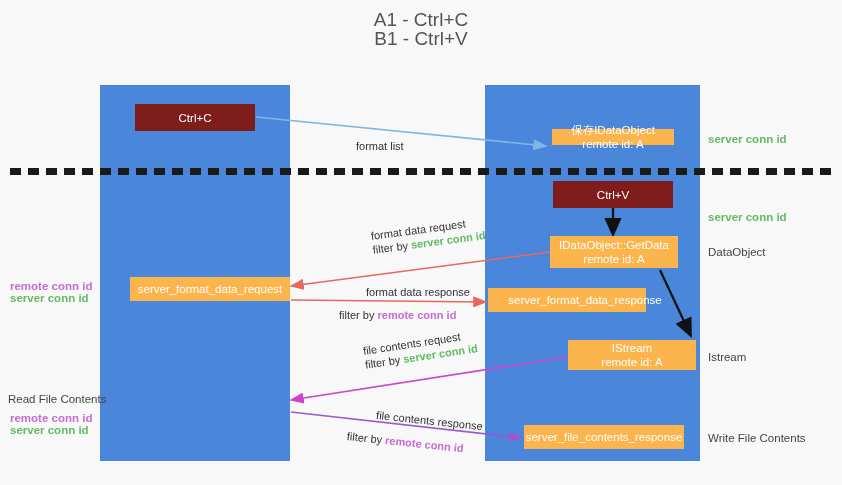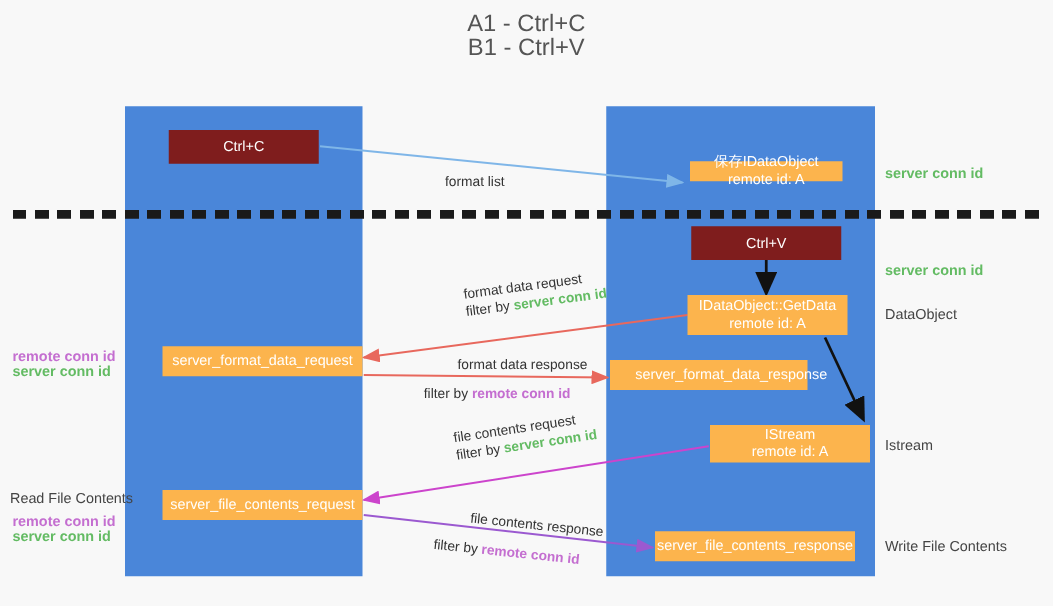--- a/index.html
+++ b/index.html
@@ -167,23 +167,20 @@
   <div class="divider"></div>
 
   <div class="node green" style="left:135px; top:104px; width:120px; height:27px;">
     <span>Ctrl+C</span>
   </div>
 
   <div class="node orange" style="left:130px; top:277px; width:160px; height:24px;">
     <span>server_format_data_request</span>
   </div>
 
-  <div class="node orange" style="left:130px; top:392px; width:160px; height:24px;">
-    <span>server_file_contents_request</span>
-  </div>
 
   <div class="node orange" style="left:552px; top:129px; width:122px; height:16px;">
     <span>保存IDataObject</span>
     <span>remote id: A</span>
   </div>
 
   <div class="node green" style="left:553px; top:181px; width:120px; height:27px;">
     <span>Ctrl+V</span>
   </div>
 

